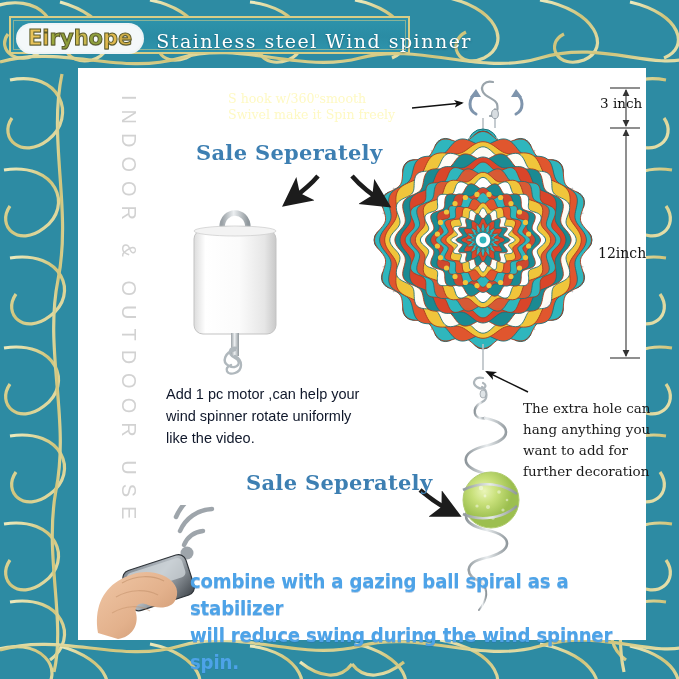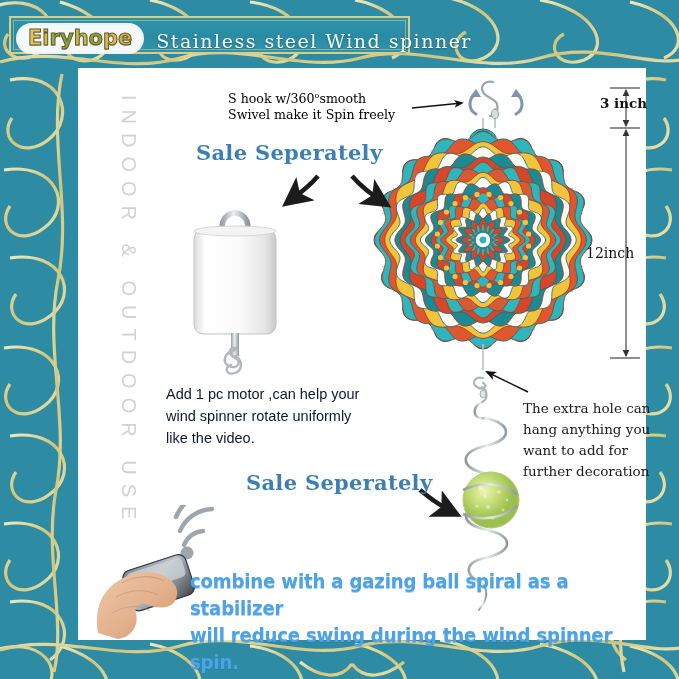--- a/index.html
+++ b/index.html
@@ -62,21 +62,21 @@
     font-family:"Liberation Sans",sans-serif;
     font-size:20px;letter-spacing:9px;
     color:#d2d2d2;
     white-space:nowrap;
   }
 
   
   .txt-shook{
     position:absolute;left:228px;top:88px;width:210px;
     font-family:"DejaVu Serif",serif;font-size:12.6px;line-height:16px;
-    color:#000000;
+    color:#fef9c3;
   }
   .sup{font-size:8px;vertical-align:super;}
 
   .sale1{
     position:absolute;left:196px;top:140px;
     font-family:"DejaVu Serif",serif;font-weight:bold;
     font-size:21px;color:#3d7fb2;letter-spacing:.3px;white-space:nowrap;
   }
   .sale2{
     position:absolute;left:246px;top:470px;
@@ -90,22 +90,22 @@
   }
   .txt-hole{
     position:absolute;left:523px;top:398px;width:150px;
     font-family:"DejaVu Serif",serif;font-size:13.5px;line-height:21px;
     color:#1a1a1a;
   }
   .dim3,.dim12{
     position:absolute;
     font-family:"DejaVu Serif",serif;color:#111;white-space:nowrap;
   }
-  .dim3{left:600px;top:95px;font-size:13.5px;font-weight:bold;}
-  .dim12{left:586px;top:245px;font-size:14px;}
+  .dim3{left:600px;top:95px;font-size:13.5px;}
+  .dim12{left:598px;top:245px;font-size:14px;}
 
   .bottomtxt{
     position:absolute;left:190px;top:568px;width:470px;
     font-family:"DejaVu Sans",sans-serif;
     font-weight:bold;font-size:19.5px;line-height:27px;
     color:#4da3e8;
     letter-spacing:-.2px;
     transform:scaleX(.93);transform-origin:left top;
     text-shadow:0 1px 0 rgba(40,110,180,.35);
   }

